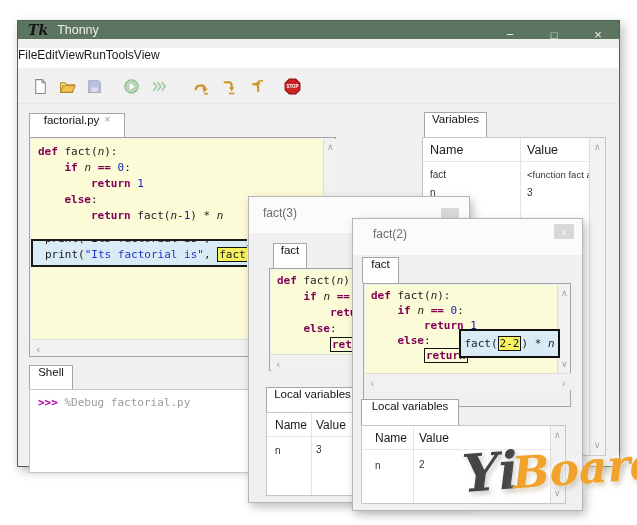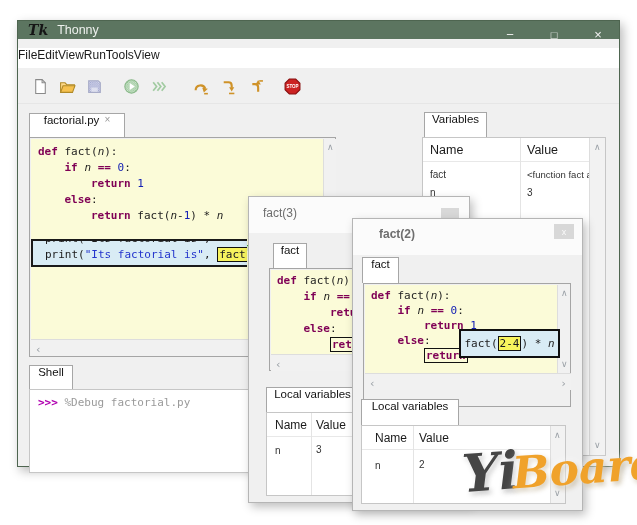--- a/index.html
+++ b/index.html
@@ -288,21 +288,21 @@
         <span class="th" style="left:49px; font-size:12px;">Value</span>
       </div>
       <div class="colsep" style="left:44px;"></div>
       <div class="cell" style="left:8px; top:32px;">n</div>
       <div class="cell" style="left:49px; top:31px;">3</div>
     </div>
   </div>
 
   <div class="dlg" style="left:352px; top:218px; width:231px; height:293px; z-index:5;">
     <div class="dlg-titlestrip"></div>
-    <div class="dlg-title" style="left:26px; top:8px;font-weight:bold;">fact(2)</div>
+    <div class="dlg-title" style="left:20px; top:8px;">fact(2)</div>
     <div class="dlg-btn" style="left:201px; top:5px; width:20px; height:15px;">x</div>
 
     <div class="tab" style="left:9px; top:38px; width:37px; height:26px;">
       <span>fact</span>
     </div>
     <div class="codewrap" style="left:10px; top:64px; width:208px; height:124px;">
       <div class="codearea lh15" style="left:1px; top:1px; width:192px; height:88px; padding:3px 0 0 6px; line-height:15px;">
           <div class="cl"><span class="tk-k">def</span><span class="tk-p"> fact(</span><span class="tk-i">n</span><span class="tk-p">):</span></div>
           <div class="cl"><span class="tk-p">    </span><span class="tk-k">if</span><span class="tk-p"> </span><span class="tk-i">n</span><span class="tk-p"> </span><span class="tk-k">==</span><span class="tk-p"> </span><span class="tk-n">0</span><span class="tk-p">:</span></div>
           <div class="cl"><span class="tk-p">        </span><span class="tk-k">return</span><span class="tk-p"> </span><span class="tk-n">1</span></div>
@@ -312,21 +312,21 @@
       <div class="vscroll" style="left:193px; top:1px; width:13px; height:88px;">
         <span class="sar" style="left:3px; top:4px;">∧</span>
         <span class="sar" style="left:3px; bottom:4px;">∨</span>
       </div>
       <div class="hscroll" style="left:1px; top:89px; width:206px; height:17px;">
         <span class="sar" style="left:5px; top:4px; font-size:11px;">‹</span>
         <span class="sar" style="right:5px; top:4px; font-size:11px;">›</span>
       </div>
     </div>
 
-    <div class="popup" style="left:106px; top:110px; width:101px; height:29px;"><span class="tk-p">fact(</span><span class="tk-hl">2-4</span><span class="tk-p">) * </span><span class="tk-i">n</span></div>
+    <div class="popup" style="left:106px; top:110px; width:101px; height:29px;"><span class="tk-p">fact(</span><span class="tk-hl">2-2</span><span class="tk-p">) * </span><span class="tk-i">n</span></div>
 
     <div class="tab" style="left:8px; top:180px; width:98px; height:26px;">
       <span>Local variables</span>
     </div>
     <div class="panel" style="left:8px; top:206px; width:205px; height:79px;">
       <div class="tbl-header">
         <span class="th" style="left:13px; font-size:12px;">Name</span>
         <span class="th" style="left:57px; font-size:12px;">Value</span>
       </div>
       <div class="colsep" style="left:51px;"></div>

